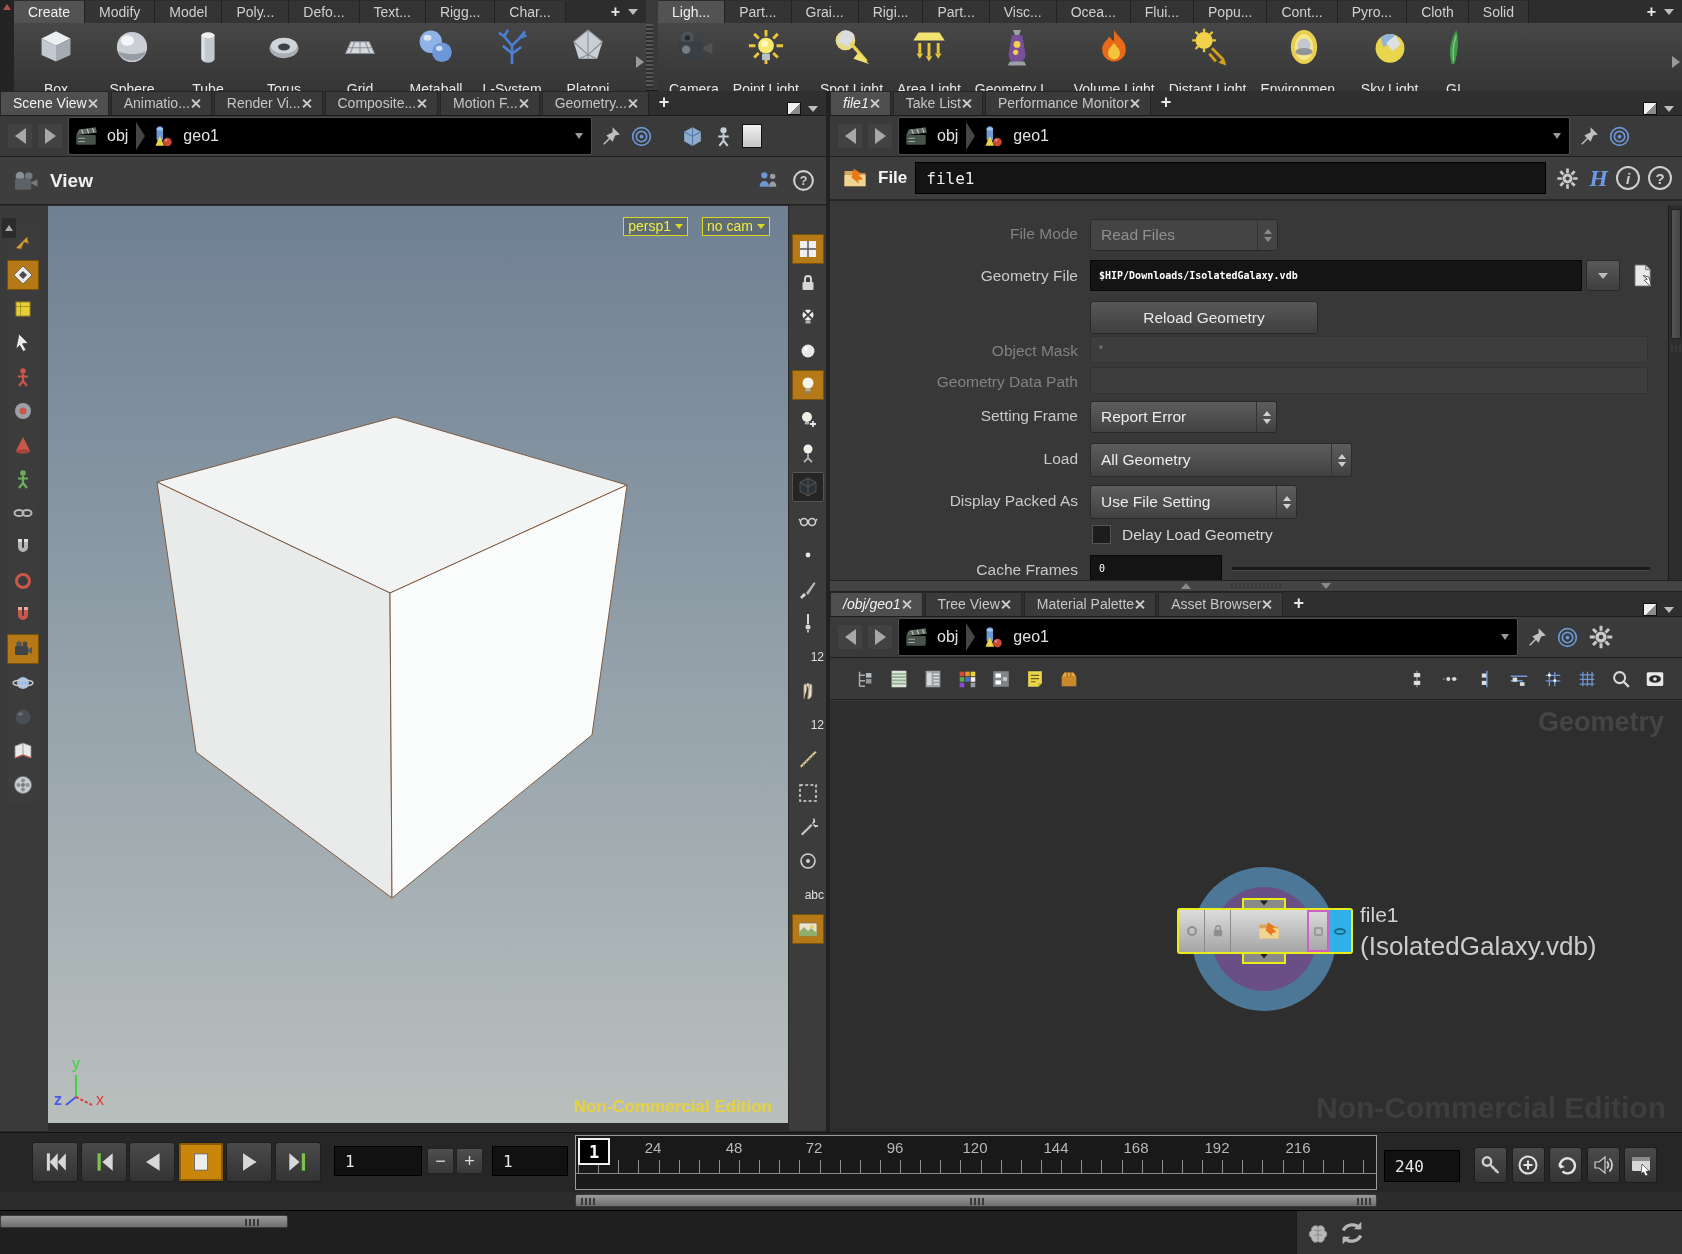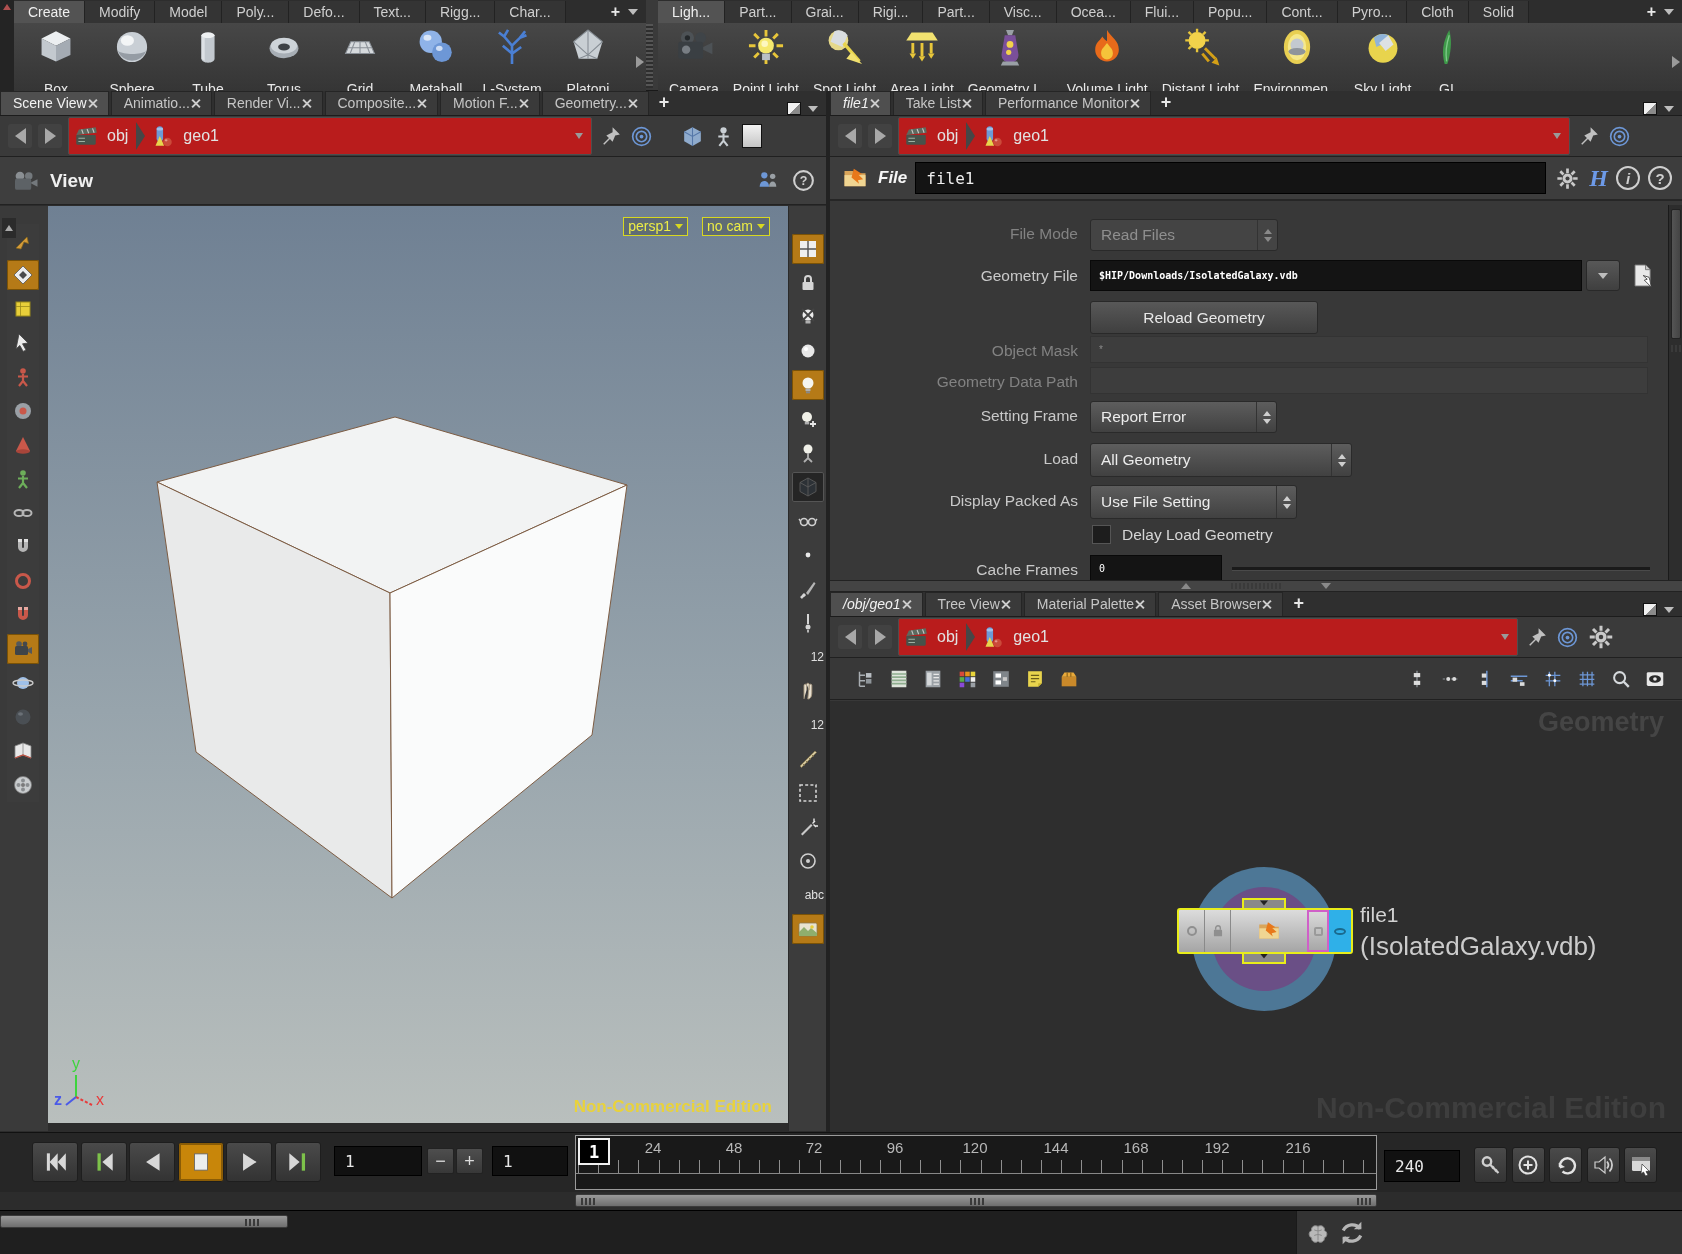--- a/index.html
+++ b/index.html
@@ -34,21 +34,21 @@
   .tx::before,.tx::after { content:""; position:absolute; left:5px; top:0; width:2px; height:11px; background:#cfcfcf; }
   .tx::before { transform:rotate(45deg);} .tx::after { transform:rotate(-45deg);}
   .newtab { font-size:18px; font-weight:bold; color:#e8e8e8; padding:0 8px 2px; }
   .pane-ctl { margin-left:auto; display:flex; align-items:center; gap:7px; padding-right:8px; }
   .pane-sq { width:14px; height:13px; background:linear-gradient(135deg,#f0f0f0 55%,#8a8a8a 55%); border:1px solid #111; }
   .dn-arrow { width:0;height:0;border-left:5px solid transparent;border-right:5px solid transparent;border-top:6px solid #bdbdbd; }
   .pathbar { display:flex; align-items:center; height:41px; background:#3a3a3a; border-bottom:1px solid #202020; padding-left:8px; gap:6px; }
   .navbtn { width:24px; height:24px; display:flex; align-items:center; justify-content:center; background:#424242; border-radius:3px; }
   .tri-l { width:0;height:0;border-top:8px solid transparent;border-bottom:8px solid transparent;border-right:11px solid #a8a8a8; }
   .tri-r { width:0;height:0;border-top:8px solid transparent;border-bottom:8px solid transparent;border-left:11px solid #a8a8a8; }
-  .pathfield { flex:0 0 auto; display:flex; align-items:center; height:38px; background:#b91c1c; border:1px solid #4e4e4e; border-radius:2px; padding:0 4px; gap:4px; }
+  .pathfield { flex:0 0 auto; display:flex; align-items:center; height:38px; background:#000000; border:1px solid #4e4e4e; border-radius:2px; padding:0 4px; gap:4px; }
   .pathfield .picon { width:26px; height:26px; }
   .pathfield .ptext { font-size:16px; color:#e2e2e2; padding:0 4px; }
   .chev { width:0;height:0;border-top:14px solid transparent;border-bottom:14px solid transparent;border-left:9px solid #464646; }
   .dd-mini { width:0;height:0;border-left:4px solid transparent;border-right:4px solid transparent;border-top:6px solid #9a9a9a; margin:0 4px; }
   .bar-icon { width:25px; height:25px; }
 
   
   .vp-label { position:absolute; top:11px; font-size:14px; color:#eded45; background:rgba(45,45,25,.25); border:1px solid #d8d820; padding:0 4px 1px; display:flex; align-items:center; gap:4px; }
   .vp-label .dd { width:0;height:0;border-left:4px solid transparent;border-right:4px solid transparent;border-top:5px solid #d8d820; }
   .nce { position:absolute; right:16px; bottom:6px; color:#e8d23c; font-size:17px; font-weight:bold; }
@@ -267,21 +267,21 @@
               <svg xmlns="http://www.w3.org/2000/svg" viewBox="0 0 32 32" width="100%" height="100%">
                 <path d="M16 3v5M16 29v-4M3 15h5M24 15h5M7 6l3.5 3.5M25 6l-3.5 3.5M7 24l3.5-3.5M25 24l-3.5-3.5" stroke="#e8c63a" stroke-width="2.2"></path>
                 <circle cx="16" cy="15" r="6" fill="#f5e86e"></circle>
                 <circle cx="15" cy="13.5" r="2.5" fill="#fdf7c0"></circle>
                 <rect x="13" y="21" width="6" height="5" fill="#b9bfc5"></rect>
               </svg>
             </span>
             <span class="tlabel">Point Light</span>
           </div>
 
-          <div class="shelf-tool" style="width:auto; padding:1px 7px 0;">
+          <div class="shelf-tool" style="width:auto; padding:1px 7px 0;margin-left:7px;">
             <span class="ticon icon">
               <svg xmlns="http://www.w3.org/2000/svg" viewBox="0 0 32 32" width="100%" height="100%">
                 <circle cx="11" cy="11" r="7.5" fill="#e6d98a"></circle>
                 <path d="M8 4a8 8 0 0 1 10 3l-4 9-9-4z" fill="#d9dde0"></path>
                 <path d="M15 13 27 27" stroke="#e8d44d" stroke-width="2.5"></path>
                 <path d="M21 20l8 9-12-4z" fill="#f0e070"></path>
               </svg>
             </span>
             <span class="tlabel">Spot Light</span>
           </div>
@@ -971,21 +971,21 @@
     </div>
 
     <div style="display:flex; align-items:center; height:44px; background:#3d3d3d; border-bottom:2px solid #262626; padding:0 10px; gap:8px;">
       <span class="icon" style="width:30px;height:28px;">
           <svg xmlns="http://www.w3.org/2000/svg" viewBox="0 0 24 24" width="100%" height="100%">
             <path d="M3 6h7l2 2h9v11H3z" fill="#d9a55a"></path>
             <path d="M3 9.5h18V19H3z" fill="#f0d592"></path>
             <path d="M11 4l7 4.5-3 .7 4 3.8-4.5 1 1 3-6.5-5.5z" fill="#e8781a"></path>
           </svg>
         </span>
-      <span style="font-size:17px; font-weight:bold; color:#f5f5f5;font-style:italic;">File</span>
+      <span style="font-size:17px; font-weight:bold; color:#f5f5f5;">File</span>
       <div class="mono" style="flex:1; height:32px; background:#141414; border:1px solid #000; color:#efefef; font-size:16px; display:flex; align-items:center; padding:0 10px;">file1</div>
       <span class="icon" style="width:27px;height:27px;">
           <svg xmlns="http://www.w3.org/2000/svg" viewBox="0 0 24 24" width="100%" height="100%">
             <g stroke="#c9c9c9" stroke-width="2.4">
               <path d="M12 3v4M12 17v4M3 12h4M17 12h4M5.6 5.6l2.8 2.8M15.6 15.6l2.8 2.8M18.4 5.6l-2.8 2.8M8.4 15.6l-2.8 2.8"></path>
             </g>
             <circle cx="12" cy="12" r="4.5" fill="#c9c9c9"></circle>
             <circle cx="12" cy="12" r="1.8" fill="#3d3d3d"></circle>
           </svg>
         </span>

